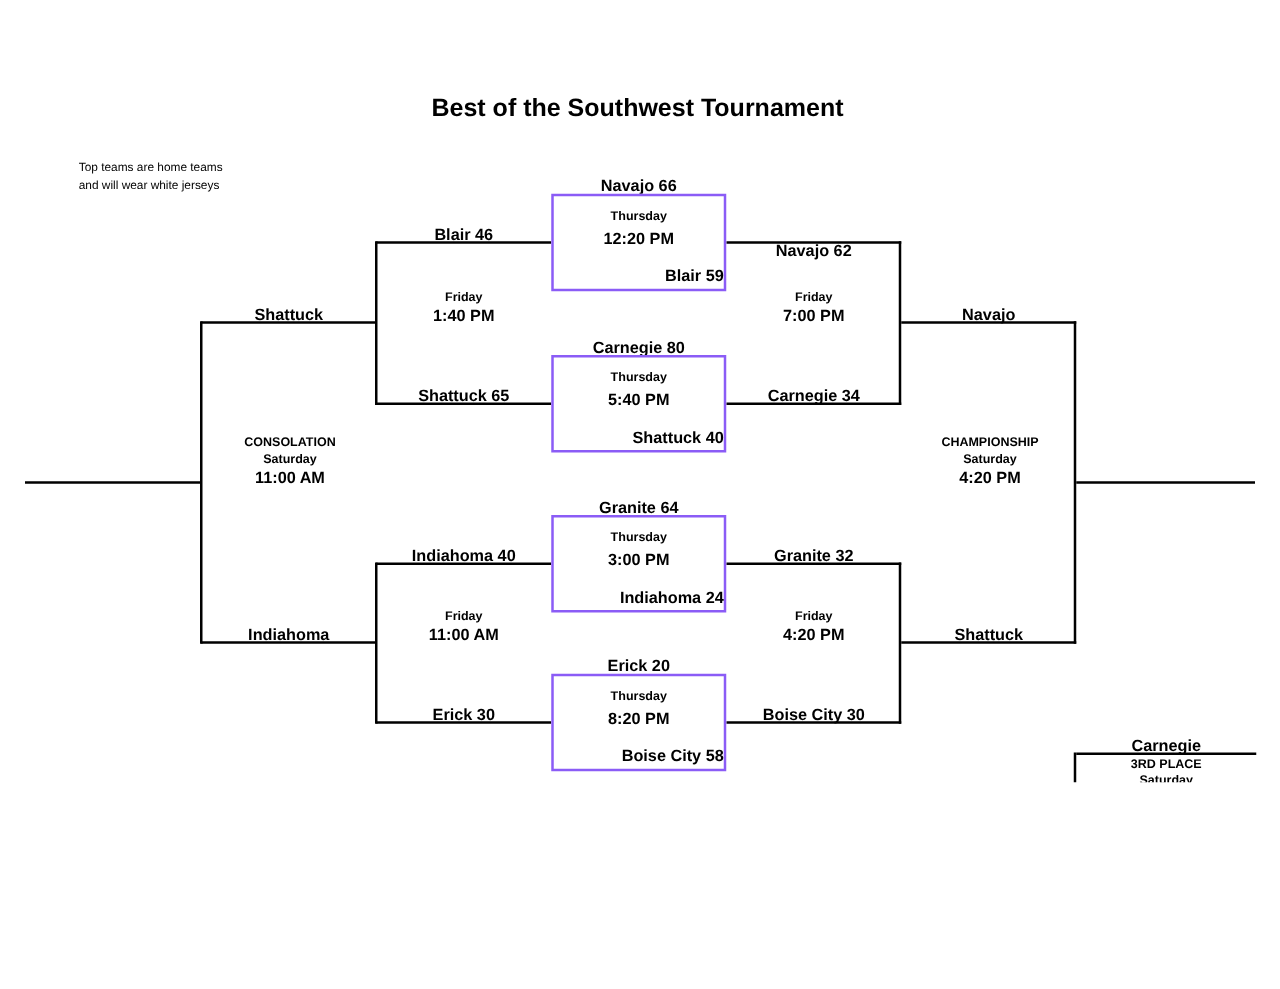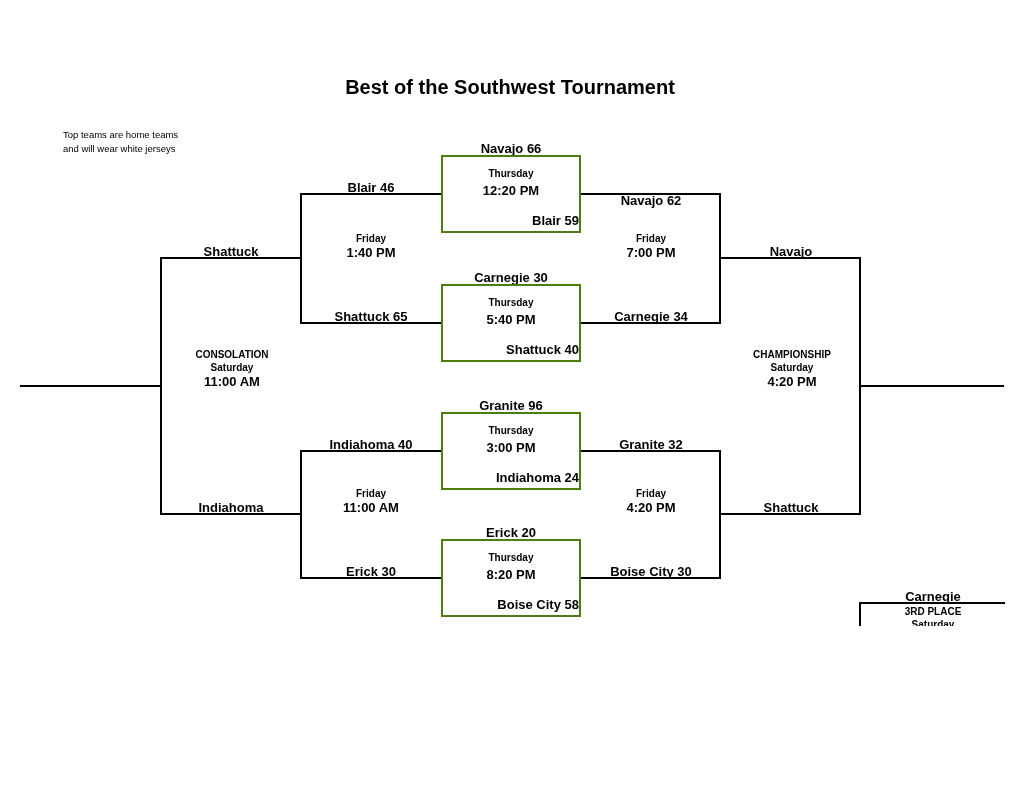--- a/index.html
+++ b/index.html
@@ -2,21 +2,21 @@
 <html><head>
 <meta charset="utf-8">
 <style>
   html,body{margin:0;padding:0;background:#ffffff;}
   #bracket{
     position:relative;width:1024px;height:626px;background:#ffffff;
     font-family:"Liberation Sans",sans-serif;color:#000;overflow:hidden;
   }
   .hline{position:absolute;height:2px;background:#000;}
   .vline{position:absolute;width:2px;background:#000;}
-  .gamebox{position:absolute;left:441px;width:140px;height:78px;border:2px solid #4d7c0f;box-sizing:border-box;background:#fff;}
+  .gamebox{position:absolute;left:441px;width:140px;height:78px;border:2px solid #8b5cf6;box-sizing:border-box;background:#fff;}
   .lbl{position:absolute;transform:translateX(-50%);font-weight:700;font-size:13px;white-space:nowrap;text-align:right;}
   .stack{position:absolute;transform:translateX(-50%);text-align:center;font-weight:700;white-space:nowrap;}
   .stack .d{font-size:10px;line-height:13px;}
   .stack .t{font-size:13px;line-height:15px;}
   .box-day{position:absolute;top:11px;left:0;width:100%;text-align:center;font-size:10px;font-weight:700;}
   .box-time{position:absolute;top:26px;left:0;width:100%;text-align:center;font-size:13px;font-weight:700;}
   .box-bottom{position:absolute;bottom:3px;left:0;width:100%;text-align:right;font-size:13px;font-weight:700;}
   .title{position:absolute;left:510px;transform:translateX(-50%);font-weight:700;font-size:20px;white-space:nowrap;}
   .note{position:absolute;left:22px;font-size:9.5px;line-height:14px;font-weight:400;white-space:nowrap;margin-left:41px;}
 </style>
@@ -56,28 +56,28 @@
   <div class="hline" style="left:861px;top:602px;width:144px"></div>
   <div class="hline" style="left:861px;top:666px;width:144px"></div>
 
   <div class="lbl" style="left:511px;top:141px">Navajo 66</div>
   <div class="gamebox" style="top:155px">
     <div class="box-day">Thursday</div>
     <div class="box-time">12:20 PM</div>
     <div class="box-bottom">Blair 59</div>
   </div>
 
-  <div class="lbl" style="left:511px;top:270px">Carnegie 30</div>
+  <div class="lbl" style="left:511px;top:270px">Carnegie 80</div>
   <div class="gamebox" style="top:284px">
     <div class="box-day">Thursday</div>
     <div class="box-time">5:40 PM</div>
     <div class="box-bottom">Shattuck 40</div>
   </div>
 
-  <div class="lbl" style="left:511px;top:398px">Granite 96</div>
+  <div class="lbl" style="left:511px;top:398px">Granite 64</div>
   <div class="gamebox" style="top:412px">
     <div class="box-day">Thursday</div>
     <div class="box-time">3:00 PM</div>
     <div class="box-bottom">Indiahoma 24</div>
   </div>
 
   <div class="lbl" style="left:511px;top:525px">Erick 20</div>
   <div class="gamebox" style="top:539px">
     <div class="box-day">Thursday</div>
     <div class="box-time">8:20 PM</div>

